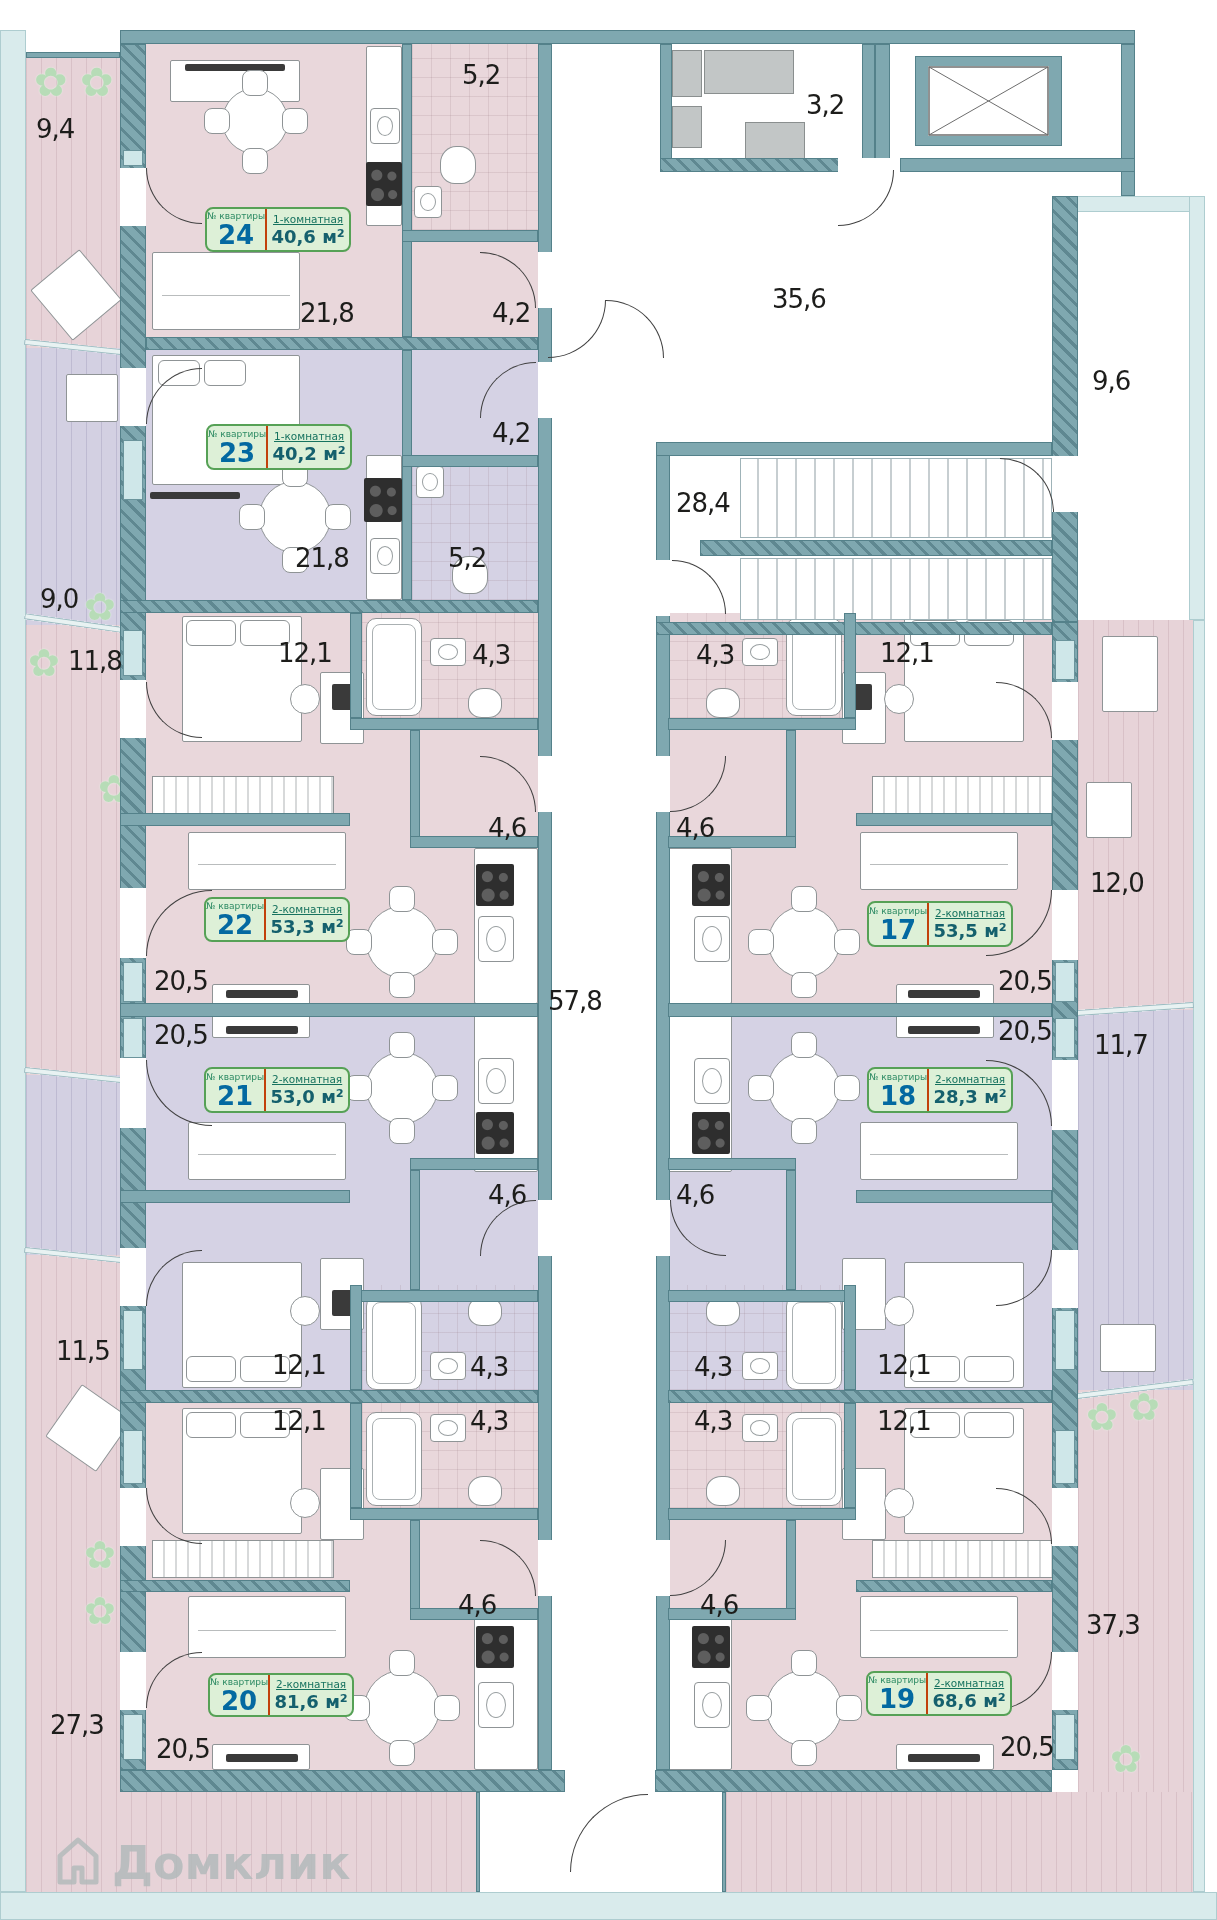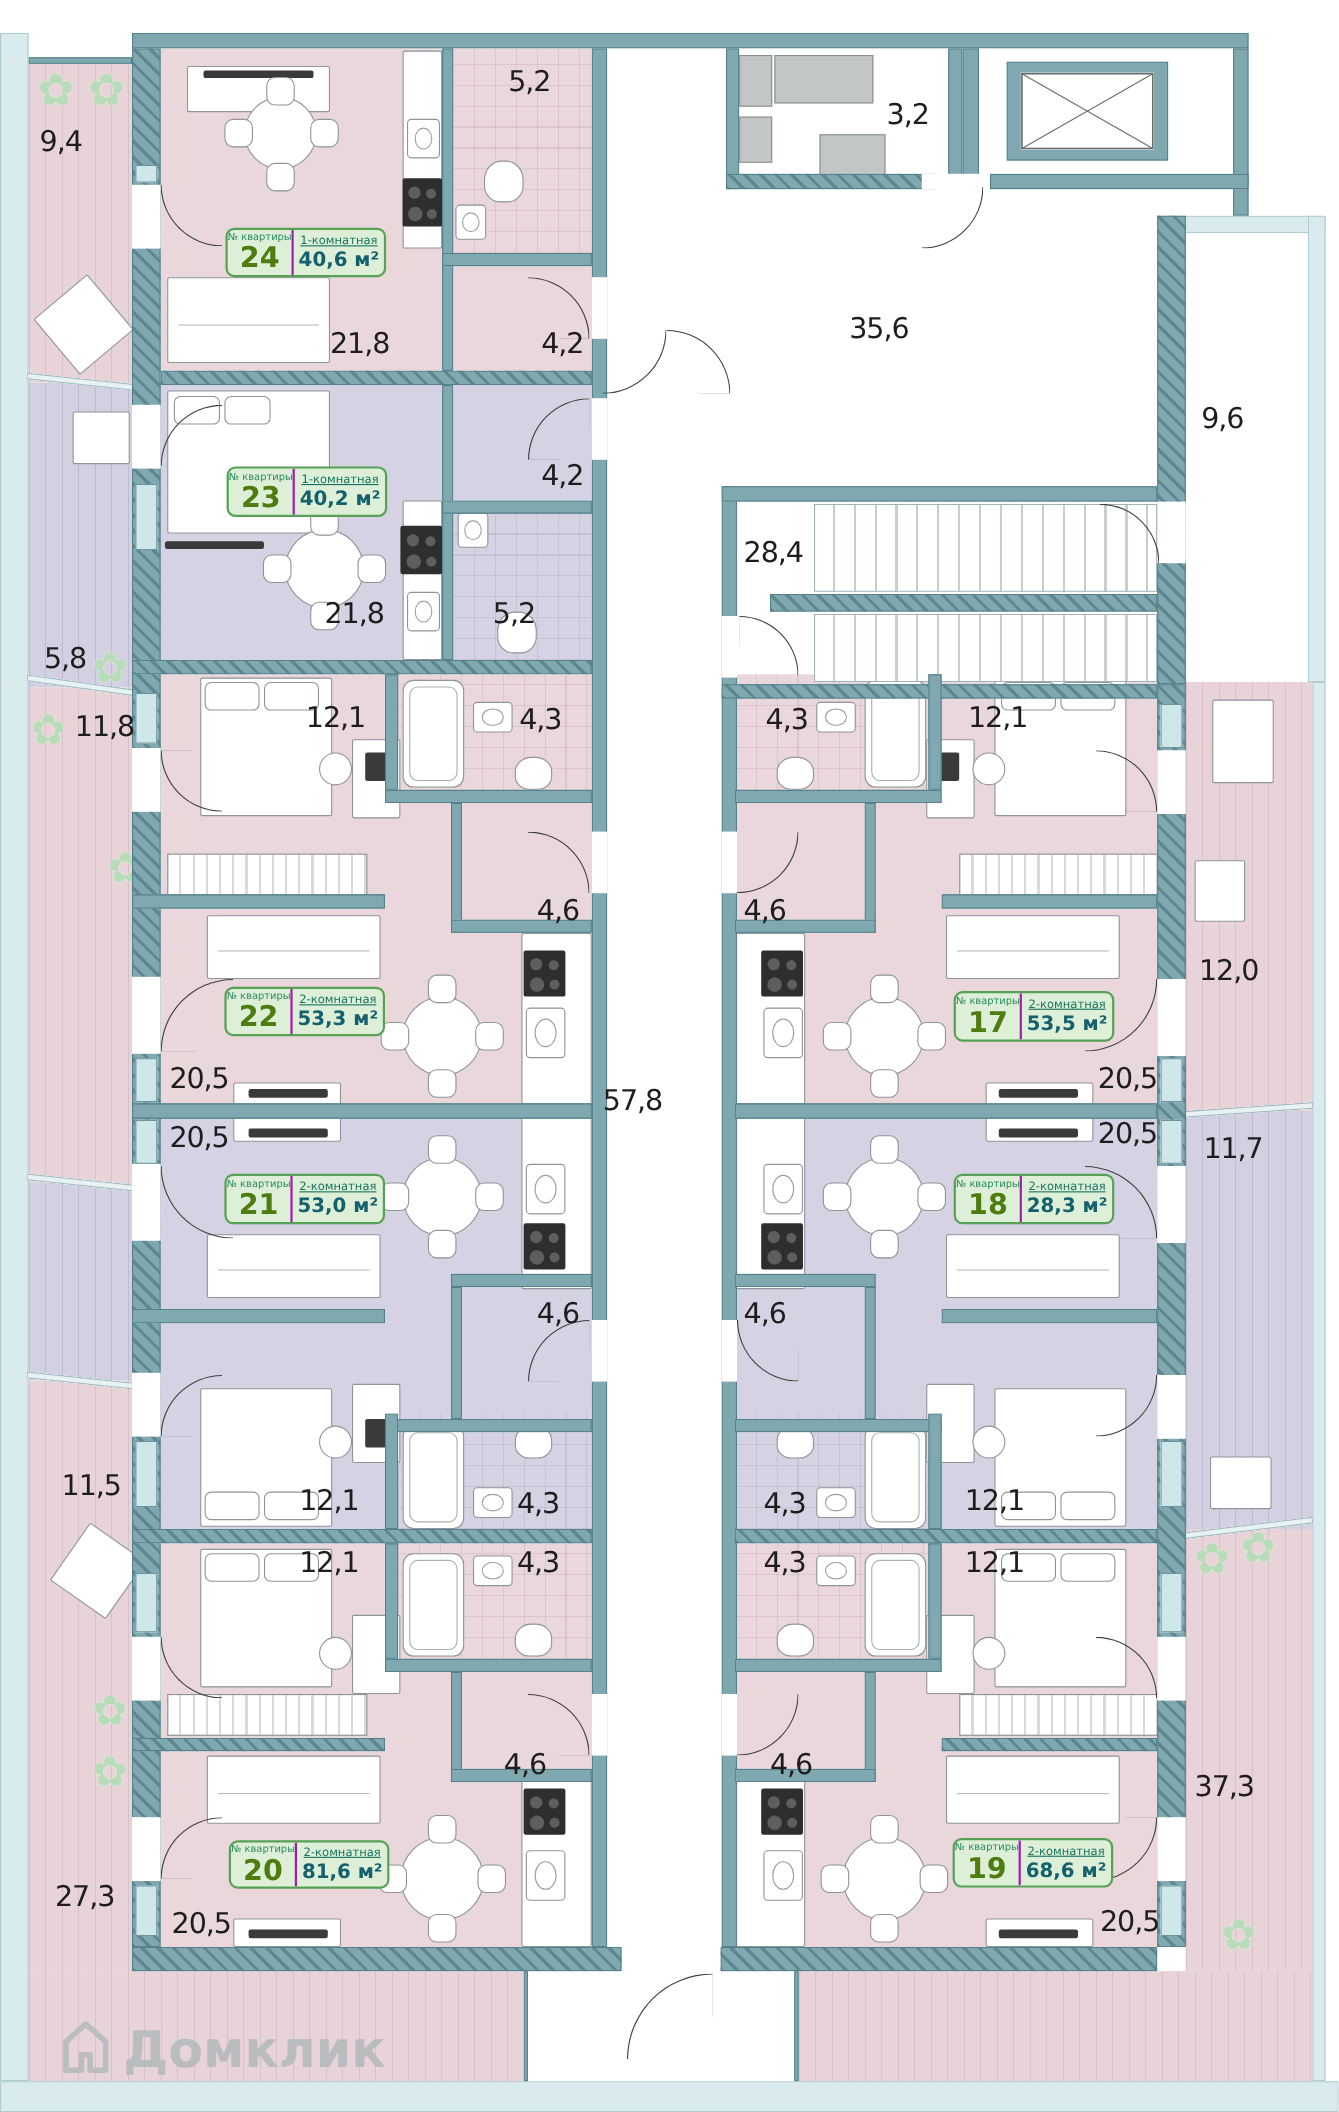--- a/index.html
+++ b/index.html
@@ -31,24 +31,24 @@
   .tub{background:#fff;border:1px solid #8f9496;border-radius:10px}
   .tub::after{content:"";position:absolute;inset:5px;border:1px solid #aab0b2;border-radius:8px}
   .wc{background:#fff;border:1px solid #8f9496;border-radius:45% 45% 40% 40%}
   .tv{background:#3a3a3a;border-radius:2px}
   .wrd{background:repeating-linear-gradient(90deg,#fff 0 10px,#d7d9da 10px 12px);border:1px solid #8f9496;box-sizing:border-box}
   .arc{border-left:1.5px solid #3f3f3f;border-bottom:1.5px solid #3f3f3f;border-bottom-left-radius:100%;box-sizing:border-box}
   .treads{background:repeating-linear-gradient(90deg,#fff 0 17px,#c7ced1 17px 19px);box-shadow:inset 0 0 0 1px #9fb3b8}
   .dim{font-size:26px;color:#1d1d1b;letter-spacing:-1px;white-space:nowrap;line-height:1}
   .card{display:flex;background:#ddf0d7;border:2px solid #56a156;border-radius:8px;color:#15606d;
         text-align:center;overflow:hidden;box-sizing:border-box}
-  .card .cl{width:41%;border-right:2px solid #a21caf;display:flex;flex-direction:column;justify-content:center;gap:1px}
+  .card .cl{width:41%;border-right:2px solid #c2410c;display:flex;flex-direction:column;justify-content:center;gap:1px}
   .card .cr{flex:1;display:flex;flex-direction:column;justify-content:center;gap:1px}
   .card .t{font-size:9px;color:#2c8a63}
-  .card .n{font-size:26px;font-weight:bold;line-height:1;color:#4d7c0f}
+  .card .n{font-size:26px;font-weight:bold;line-height:1;color:#0369a1}
   .card .ty{font-size:10.5px;color:#16725f;text-decoration:underline}
   .card .ar{font-size:18px;font-weight:bold;color:#15606d}
   .flw{color:#b7dcb7;line-height:1;text-shadow:0 0 2px #e7f3e7}
   .divline{background:#e8f2f2;box-shadow:inset 0 0 0 1px #9dbcc2}
   .wm-text{color:#b3babb;opacity:.85;font-weight:bold;font-size:46px}
 </style>
 </head>
 <body>
 
 <div class="plan">
@@ -416,21 +416,21 @@
   <div class="e dim" style="left:462px;top:62px">5,2</div>
   <div class="e dim" style="left:806px;top:92px">3,2</div>
   <div class="e dim" style="left:772px;top:286px">35,6</div>
   <div class="e dim" style="left:1092px;top:368px">9,6</div>
   <div class="e dim" style="left:300px;top:300px">21,8</div>
   <div class="e dim" style="left:492px;top:300px">4,2</div>
   <div class="e dim" style="left:492px;top:420px">4,2</div>
   <div class="e dim" style="left:676px;top:490px">28,4</div>
   <div class="e dim" style="left:295px;top:545px">21,8</div>
   <div class="e dim" style="left:448px;top:545px">5,2</div>
-  <div class="e dim" style="left:40px;top:586px">5,8</div>
+  <div class="e dim" style="left:40px;top:586px">9,0</div>
   <div class="e dim" style="left:68px;top:648px">11,8</div>
   <div class="e dim" style="left:278px;top:640px">12,1</div>
   <div class="e dim" style="left:472px;top:642px">4,3</div>
   <div class="e dim" style="left:696px;top:642px">4,3</div>
   <div class="e dim" style="left:880px;top:640px">12,1</div>
   <div class="e dim" style="left:488px;top:815px">4,6</div>
   <div class="e dim" style="left:676px;top:815px">4,6</div>
   <div class="e dim" style="left:1090px;top:870px">12,0</div>
   <div class="e dim" style="left:154px;top:968px">20,5</div>
   <div class="e dim" style="left:998px;top:968px">20,5</div>

